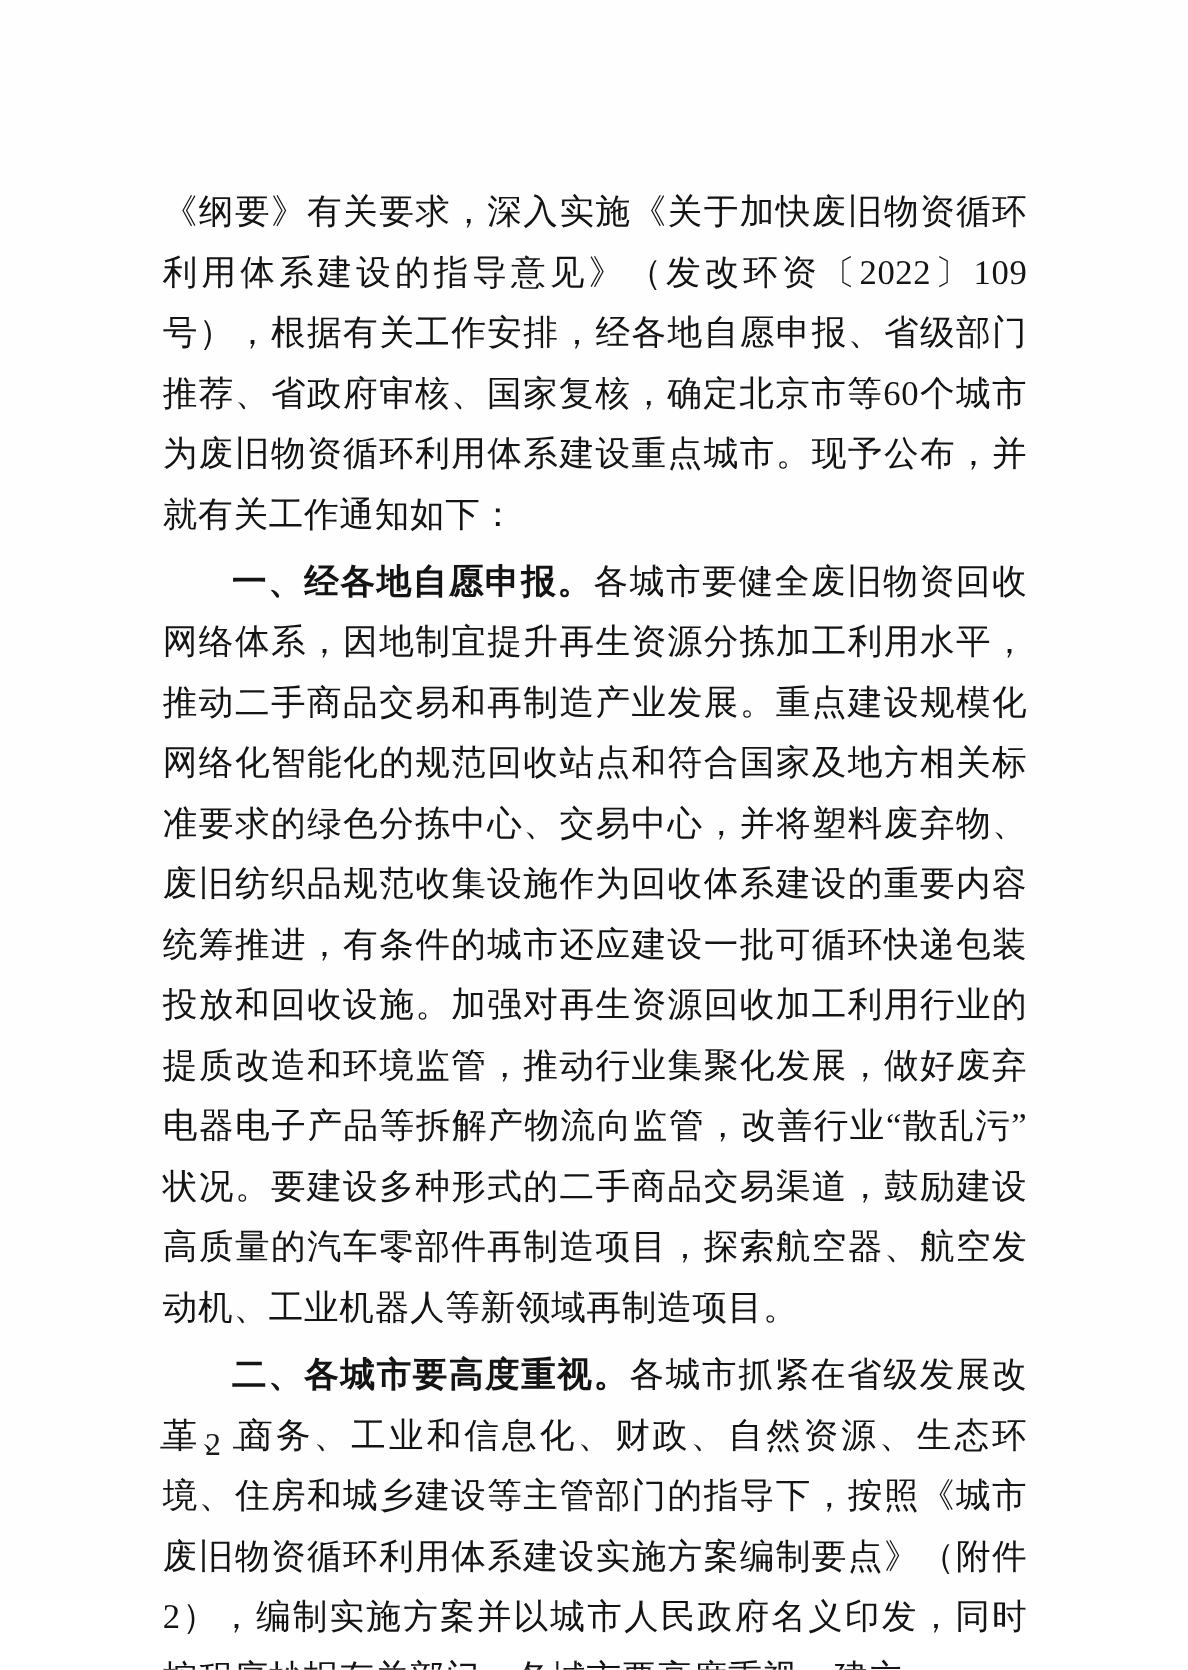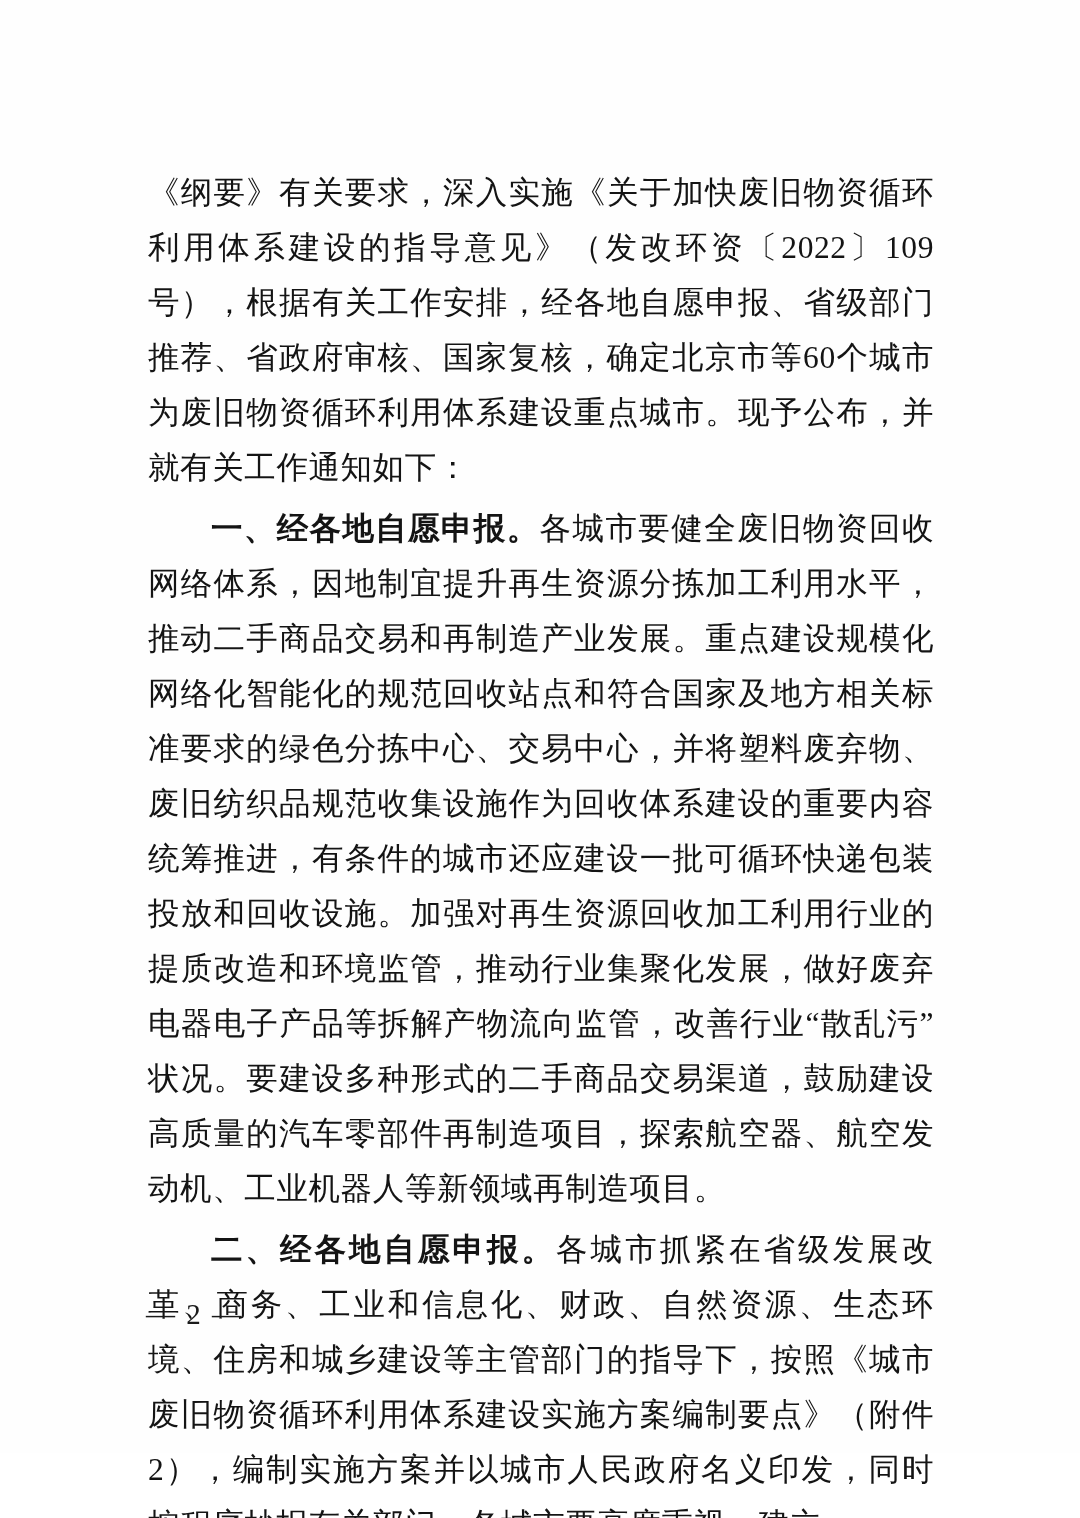--- a/index.html
+++ b/index.html
@@ -73,19 +73,19 @@
 
     <p class="para">
       <span>《纲要》有关要求，深入实施《关于加快废旧物资循环利用体系建设的指导意见》（发改环资〔2022〕109号），根据有关工作安排，经各地自愿申报、省级部门推荐、省政府审核、国家复核，确定北京市等60个城市为废旧物资循环利用体系建设重点城市。现予公布，并就有关工作通知如下：</span>
     </p>
 
     <p class="para indent gap-before">
       <span class="bold">一、经各地自愿申报。</span><span>各城市要健全废旧物资回收网络体系，因地制宜提升再生资源分拣加工利用水平，推动二手商品交易和再制造产业发展。重点建设规模化网络化智能化的规范回收站点和符合国家及地方相关标准要求的绿色分拣中心、交易中心，并将塑料废弃物、废旧纺织品规范收集设施作为回收体系建设的重要内容统筹推进，有条件的城市还应建设一批可循环快递包装投放和回收设施。加强对再生资源回收加工利用行业的提质改造和环境监管，推动行业集聚化发展，做好废弃电器电子产品等拆解产物流向监管，改善行业“散乱污”状况。要建设多种形式的二手商品交易渠道，鼓励建设高质量的汽车零部件再制造项目，探索航空器、航空发动机、工业机器人等新领域再制造项目。</span>
     </p>
 
     <p class="para indent gap-before">
-      <span class="bold">二、经各地自愿申报。</span><span>各城市抓紧在省级发展改革、商务、工业和信息化、财政、自然资源、生态环境、住房和城乡建设等主管部门的指导下，按照《城市废旧物资循环利用体系建设实施方案编制要点》（附件2），编制实施方案并以城市人民政府名义印发，同时按程序抄报有关部门。各城市要高度重视，建立</span>
+      <span class="bold">二、各城市要高度重视。</span><span>各城市抓紧在省级发展改革、商务、工业和信息化、财政、自然资源、生态环境、住房和城乡建设等主管部门的指导下，按照《城市废旧物资循环利用体系建设实施方案编制要点》（附件2），编制实施方案并以城市人民政府名义印发，同时按程序抄报有关部门。各城市要高度重视，建立</span>
     </p>
 
   </div>
 
   <div class="page-number">— 2 —</div>
 </div>
 
 </body></html>

